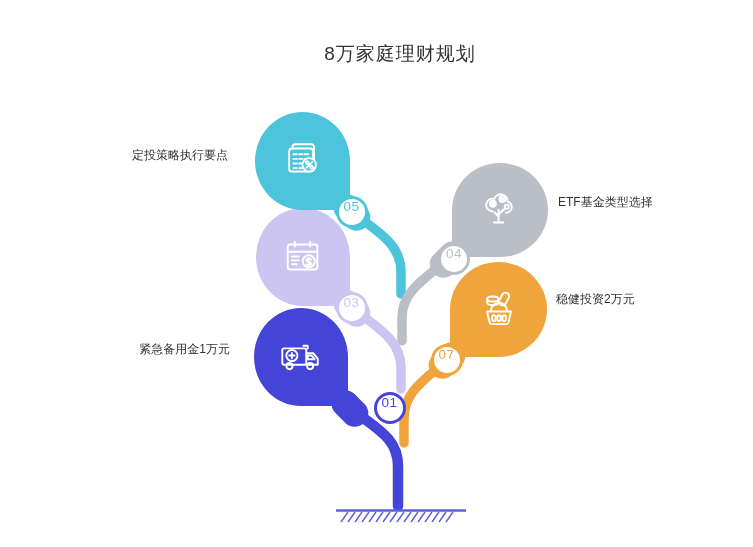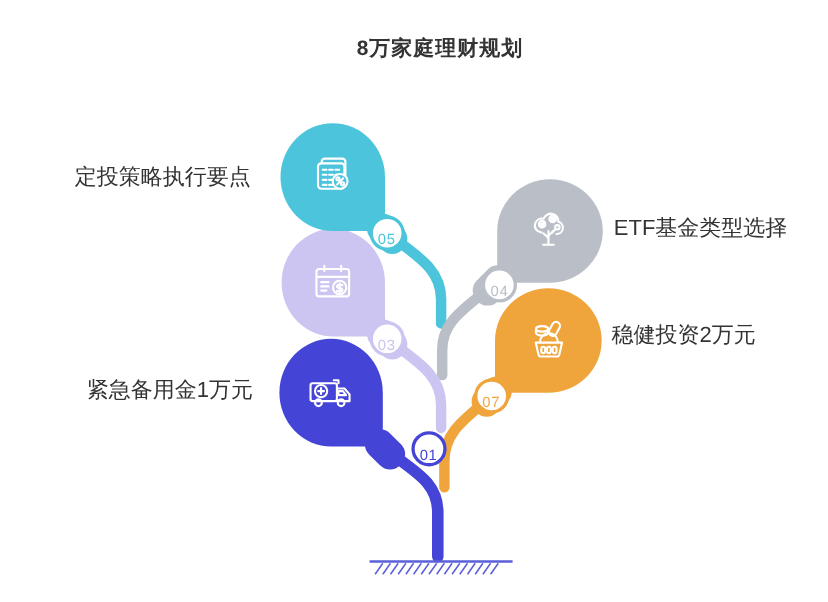--- a/index.html
+++ b/index.html
@@ -3,22 +3,22 @@
 <meta charset="utf-8">
 <style>
   :root{
     --cyan:#4cc5dc; --gray:#b9bec7; --purple:#ccc5f1; --orange:#f0a53c;
     --blue:#4444d7; --text:#333333; --ground:#5b5fd9; --bg:#ffffff;
   }
   html,body{margin:0;padding:0;background:#fff;}
   body{font-family:"Liberation Sans","DejaVu Sans",sans-serif;}
   .stage{position:relative;width:753px;height:547px;background:var(--bg);overflow:hidden;}
 
-  .title{position:absolute;left:400px;top:31px;transform:translateX(-50%);
-    font-size:19px;font-weight:700;color:var(--text);white-space:nowrap;letter-spacing:1px;}
+  .title{position:absolute;left:400px;top:41px;transform:translateX(-50%);
+    font-size:19px;font-weight:400;color:var(--text);white-space:nowrap;letter-spacing:1px;}
 
   .tree{position:absolute;left:0;top:0;}
   .branch{fill:none;stroke-width:9.5px;stroke-linecap:round;}
   .b-cyan{stroke:var(--cyan);} .b-gray{stroke:var(--gray);}
   .b-purple{stroke:var(--purple);} .b-orange{stroke:var(--orange);}
   .b-blue{stroke:var(--blue);stroke-width:10.5px;}
   .ground-line{fill:none;stroke:var(--ground);stroke-width:2.4px;}
   .ground-hatch{fill:none;stroke:var(--ground);stroke-width:1.4px;}
 
   .leaf{position:absolute;display:flex;align-items:center;justify-content:center;}
@@ -33,29 +33,29 @@
 
   .tear{position:absolute;width:40px;height:27px;border-radius:13px;}
   .tear-l{transform:rotate(45deg);} .tear-r{transform:rotate(-45deg);}
   .tear-01{left:330px;top:394.5px;background:var(--blue);}
   .tear-02{left:427px;top:346.5px;background:var(--orange);}
   .tear-03{left:332px;top:294.5px;background:var(--purple);}
   .tear-04{left:428px;top:245.5px;background:var(--gray);}
   .tear-05{left:332px;top:198.5px;background:var(--cyan);}
 
   .badge{position:absolute;width:26px;height:26px;border-radius:50%;background:#fff;
-    border:3.5px solid;display:flex;align-items:flex-end;justify-content:center;
+    border:3.5px solid;display:flex;align-items:flex-start;justify-content:center;
     font-size:13.5px;font-weight:500;letter-spacing:.5px;}
   .badge-01{left:333.5px;top:391.5px;border-color:var(--blue);color:var(--blue);margin-left:40px;}
   .badge-02{left:430.5px;top:343.5px;border-color:var(--orange);color:var(--orange);}
   .badge-03{left:335.5px;top:291.5px;border-color:var(--purple);color:var(--purple);}
   .badge-04{left:438px;top:242.5px;border-color:var(--gray);color:var(--gray);}
   .badge-05{left:335.5px;top:195.5px;border-color:var(--cyan);color:var(--cyan);}
 
-  .label{position:absolute;font-size:20px;color:var(--text);white-space:nowrap;text-align:right;}
+  .label{position:absolute;font-size:12px;color:var(--text);white-space:nowrap;text-align:right;}
   .label-01{right:523px;top:341px;}
   .label-02{left:556px;top:291px;}
   .label-03{right:507px;top:246px;}
   .label-04{left:558px;top:194px;}
   .label-05{right:525px;top:147px;}
 </style>
 </head>
 <body>
 
 <div class="stage">

